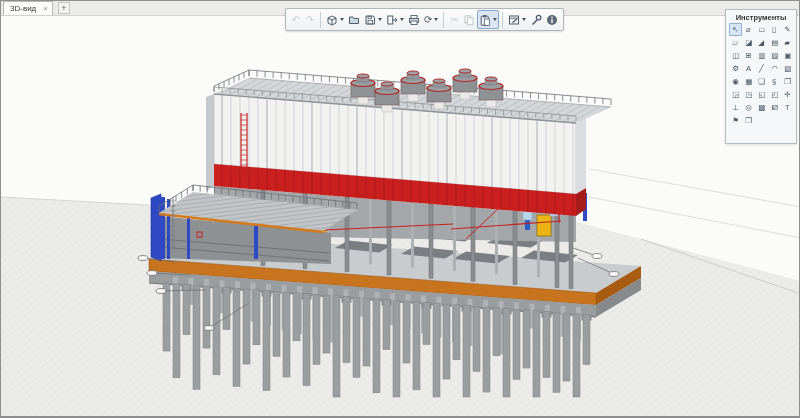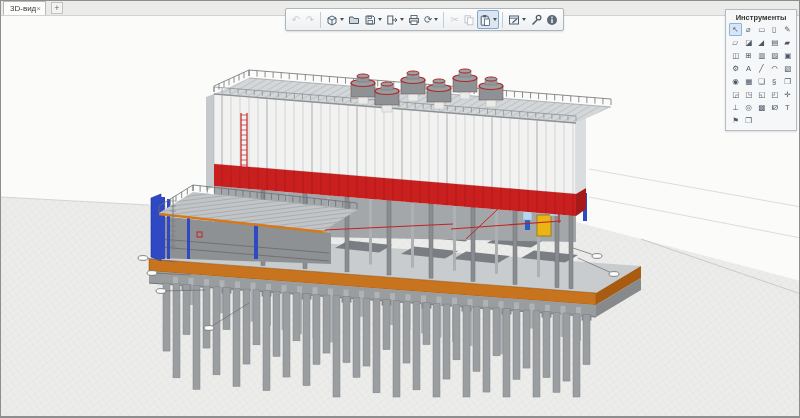--- a/index.html
+++ b/index.html
@@ -5,21 +5,21 @@
   * { margin:0; padding:0; box-sizing:border-box; }
   html,body { width:800px; height:418px; font-family:"Liberation Sans",sans-serif; overflow:hidden; background:#fff; }
   #app { position:relative; width:800px; height:418px; border:1px solid #8e8e8e; border-bottom-width:2px; background:#fbfbfa; overflow:hidden; }
 
   
   #viewport { position:absolute; left:0; top:0; width:800px; height:418px; cursor:default; }
   #scene { display:block; }
 
   
   .tabstrip { position:absolute; left:0; top:0; width:800px; height:15px; background:#ebebe9; border-bottom:1px solid #d2d2d0; display:flex; align-items:flex-end; z-index:5; }
-  .viewtab { height:14px; margin-left:2px; padding:0 4px 0 6px; background:#fdfdfc; border:1px solid #b9b9b7; border-bottom:none; display:flex; align-items:center; gap:0; font-size:8px; color:#3c3c3c; }
+  .viewtab { height:14px; margin-left:2px; padding:0 4px 0 6px; background:#fdfdfc; border:1px solid #b9b9b7; border-bottom:none; display:flex; align-items:center; gap:7px; font-size:8px; color:#3c3c3c; }
   .viewtab .close { font-size:8px; color:#8a8a8a; cursor:pointer; line-height:8px; }
   .addtab { width:12px; height:12px; margin-left:5px; margin-bottom:1px; border:1px solid #c2c2c0; background:#f3f3f1; color:#6a6a6a; font-size:9px; line-height:10px; text-align:center; cursor:pointer; }
 
   
   .toolbar { position:absolute; left:284px; top:7px; height:23px; z-index:6; display:flex; align-items:center; padding:0 3px; background:linear-gradient(#fdfdfd,#eef0f2); border:1px solid #adb6be; border-radius:2px; box-shadow:0 1px 2px rgba(0,0,0,.12); }
   .tbtn { position:relative; height:19px; min-width:14px; display:flex; align-items:center; justify-content:center; padding:0 1px; border:1px solid transparent; border-radius:2px; cursor:pointer; color:#52616e; }
   .tbtn.glyph { font-size:10px; }
   .tbtn.disabled { color:#b7bdc3; opacity:.75; cursor:default; }
   .tbtn.pressed { background:#dbe6f2; border-color:#83a7cc; }
   .caret { width:0; height:0; border-left:2.5px solid transparent; border-right:2.5px solid transparent; border-top:3px solid #4a525a; margin-left:2px; }
@@ -27,21 +27,21 @@
   .tbtn svg { display:block; }
 
   
   .menu { position:absolute; left:444px; top:29px; width:96px; z-index:7; background:#fdfdfd; border:1px solid #9aa0a8; box-shadow:1px 2px 3px rgba(0,0,0,.22); padding:1px; }
   .mitem { height:11px; display:flex; align-items:center; font-size:7.5px; color:#222; padding-left:3px; cursor:pointer; }
   .mitem .mico { width:11px; display:flex; align-items:center; justify-content:center; }
   .mitem.disabled { color:#a6a6a6; cursor:default; }
   .mitem.hot { background:#d1dae4; }
 
   
-  .palette { position:absolute; right:2px; top:8px; width:72px; z-index:6; background:#f6f7f8; border:1px solid #b6bcc4; box-shadow:0 1px 2px rgba(0,0,0,.12); padding:2px 2px 3px 2px; }
+  .palette { position:absolute; right:2px; top:8px; width:72px; z-index:6; background:#f6f7f8; border:1px solid #b6bcc4; box-shadow:0 1px 2px rgba(0,0,0,.12); padding:2px 2px 16px 2px; }
   .palette h3 { font-size:7.5px; font-weight:bold; color:#333; text-align:center; line-height:11px; height:11px; }
   .tgrid { display:grid; grid-template-columns:repeat(5,13px); justify-content:center; grid-auto-rows:13px; }
   .tool-cell { display:flex; align-items:center; justify-content:center; font-size:8px; color:#4c5a68; border:1px solid transparent; border-radius:1px; cursor:pointer; overflow:hidden; }
   .tool-cell.sel { background:#d7e5f7; border-color:#8fb4da; }
   .tool-cell .g { transform:scale(.95); letter-spacing:-1px; white-space:nowrap; }
 </style>
 </head>
 <body>
 
 <div id="app">

